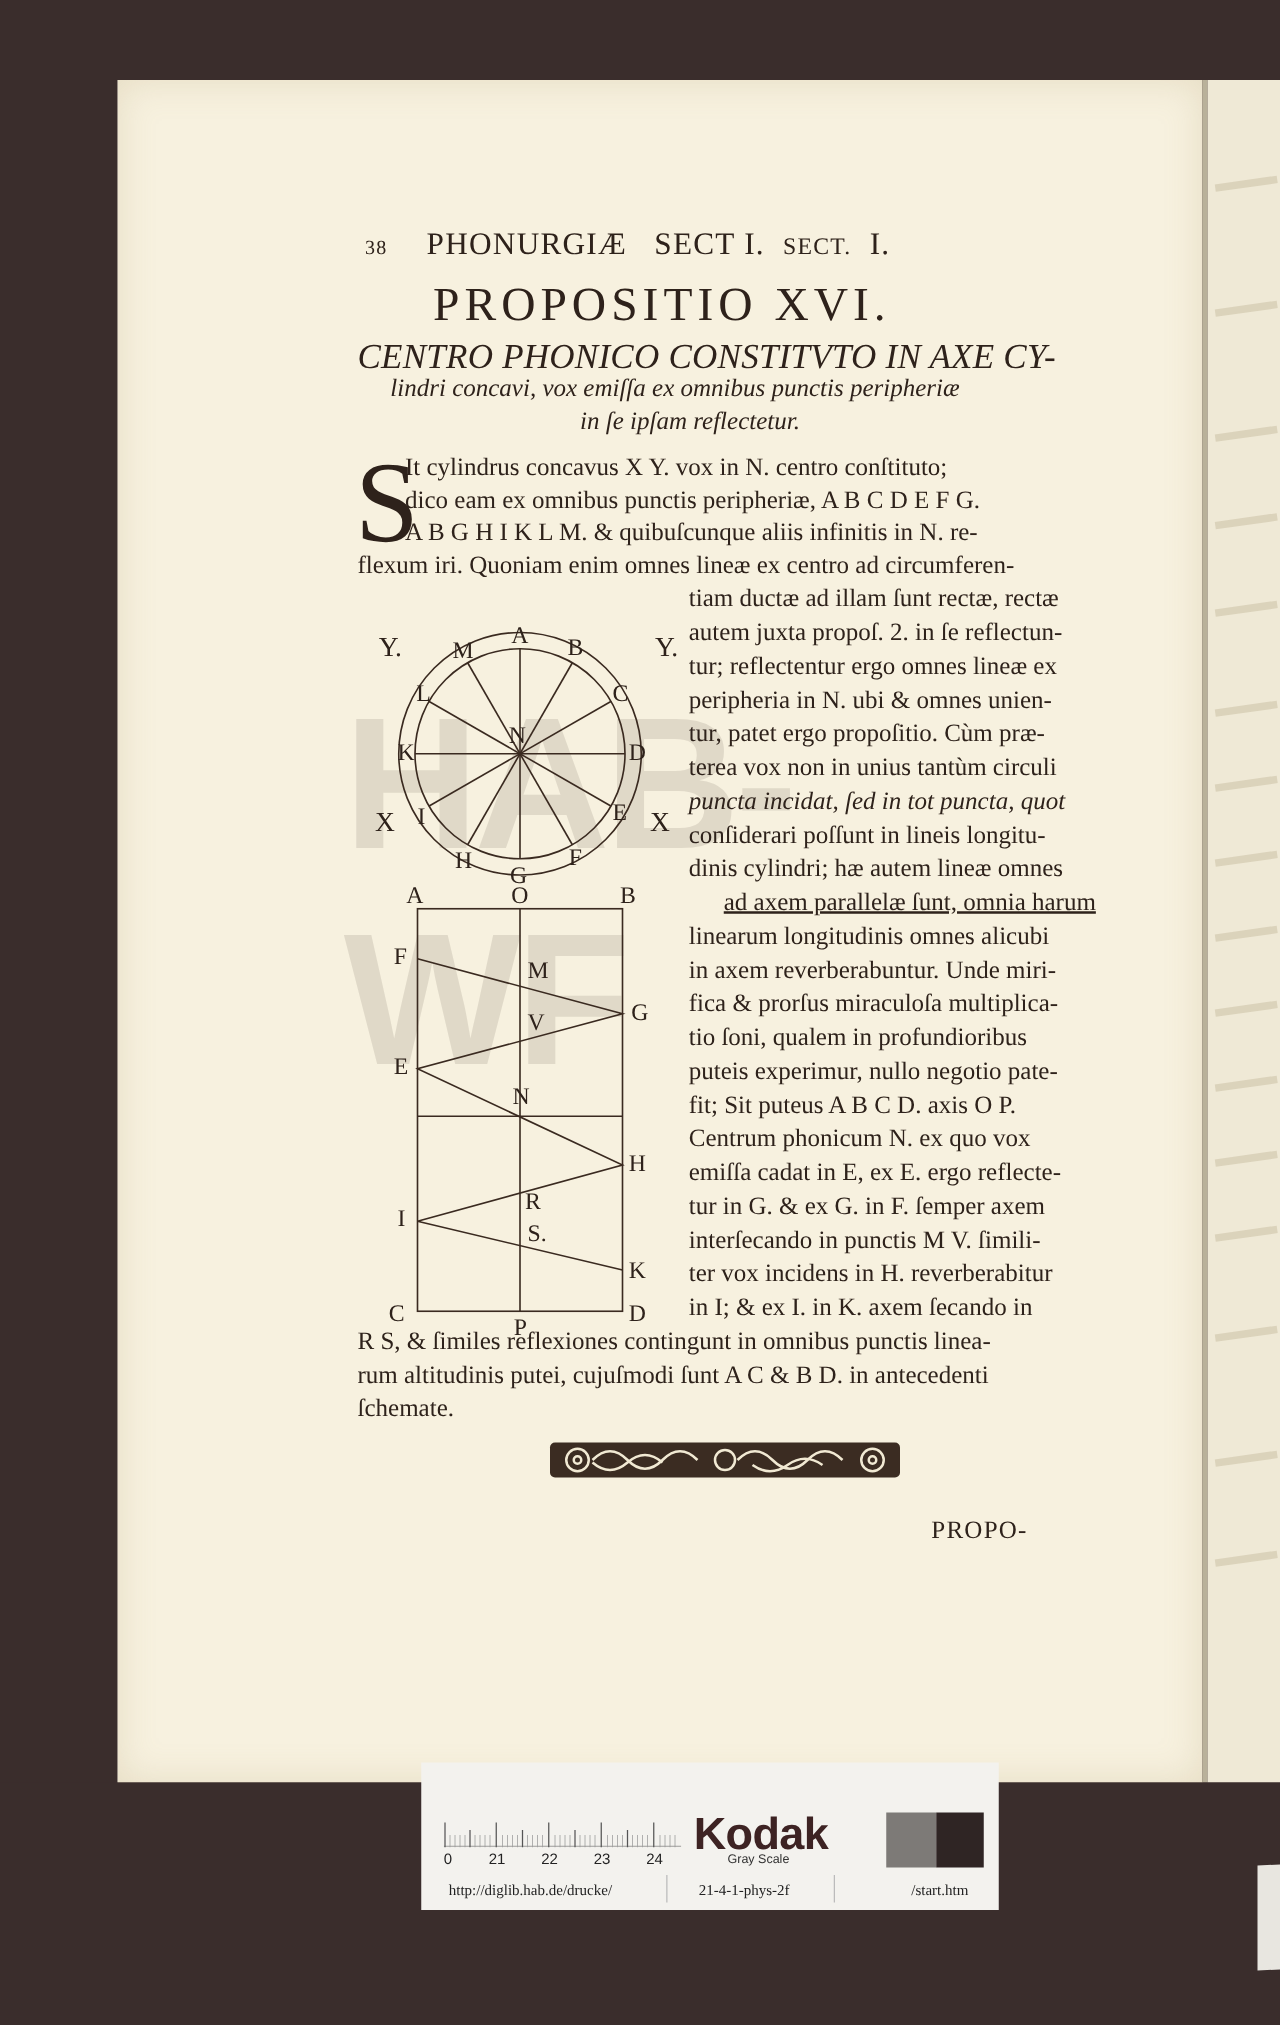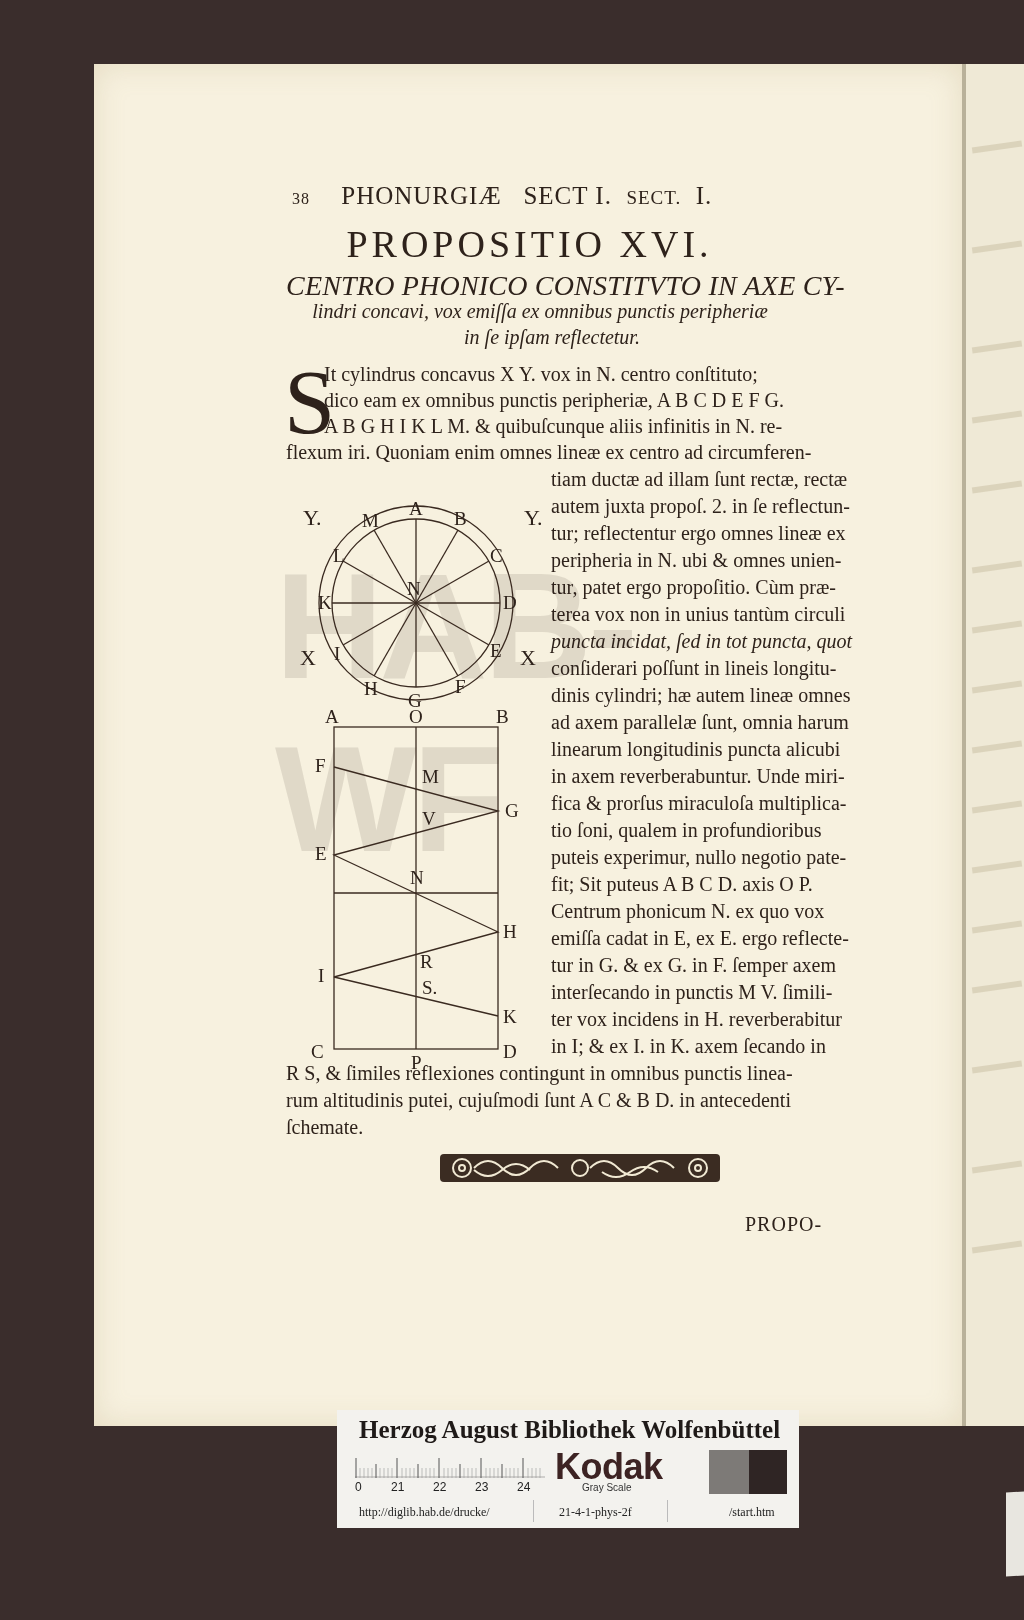--- a/index.html
+++ b/index.html
@@ -84,22 +84,22 @@
 <div class="body-line" style="left:286px;top:439px;">flexum iri. Quoniam enim omnes lineæ ex centro ad circumferen-</div>
 <div class="body-line" style="left:551px;top:466px;">tiam ductæ ad illam ſunt rectæ, rectæ</div>
 <div class="body-line" style="left:551px;top:493px;">autem juxta propoſ. 2. in ſe reflectun-</div>
 <div class="body-line" style="left:551px;top:520px;">tur; reflectentur ergo omnes lineæ ex</div>
 <div class="body-line" style="left:551px;top:547px;">peripheria in N. ubi &amp; omnes unien-</div>
 <div class="body-line" style="left:551px;top:574px;">tur, patet ergo propoſitio. Cùm præ-</div>
 <div class="body-line" style="left:551px;top:601px;">terea vox non in unius tantùm circuli</div>
 <div class="body-line" style="left:551px;top:628px;font-style:italic;">puncta incidat, ſed in tot puncta, quot</div>
 <div class="body-line" style="left:551px;top:655px;">conſiderari poſſunt in lineis longitu-</div>
 <div class="body-line" style="left:551px;top:682px;">dinis cylindri; hæ autem lineæ omnes</div>
-<div class="body-line" style="left:551px;top:709px;">ad axem parallelæ ſunt, omnia harum</div>
-<div class="body-line" style="left:551px;top:736px;">linearum longitudinis puncta alicubi</div>
+<div class="body-line" style="left:579px;top:709px;text-decoration:underline;">ad axem parallelæ ſunt, omnia harum</div>
+<div class="body-line" style="left:551px;top:736px;">linearum longitudinis omnes alicubi</div>
 <div class="body-line" style="left:551px;top:763px;">in axem reverberabuntur. Unde miri-</div>
 <div class="body-line" style="left:551px;top:790px;">fica &amp; prorſus miraculoſa multiplica-</div>
 <div class="body-line" style="left:551px;top:817px;">tio ſoni, qualem in profundioribus</div>
 <div class="body-line" style="left:551px;top:844px;">puteis experimur, nullo negotio pate-</div>
 <div class="body-line" style="left:551px;top:871px;">fit; Sit puteus A B C D. axis O P.</div>
 <div class="body-line" style="left:551px;top:898px;">Centrum phonicum N. ex quo vox</div>
 <div class="body-line" style="left:551px;top:925px;">emiſſa cadat in E, ex E. ergo reflecte-</div>
 <div class="body-line" style="left:551px;top:952px;">tur in G. &amp; ex G. in F. ſemper axem</div>
 <div class="body-line" style="left:551px;top:979px;">interſecando in punctis M V. ſimili-</div>
 <div class="body-line" style="left:551px;top:1006px;">ter vox incidens in H. reverberabitur</div>
@@ -174,21 +174,20 @@
     <path d="M152 20 q14 -14 28 0 t28 0 t28 0"></path>
     <path d="M164 24 q14 10 28 0 t28 0"></path>
     <circle cx="260" cy="20" r="9"></circle>
       <circle cx="260" cy="20" r="3"></circle>
   </g>
 </svg>
 
 <div class="catch">PROPO-</div>
 
 <div class="card">
-  <div class="card-title">Herzog August Bibliothek Wolfenbüttel</div>
   <svg class="ruler" viewBox="0 0 190 28">
     <line x1="0" y1="27" x2="190" y2="27" stroke="#666" stroke-width="0.5"></line>
     <g stroke="#555" stroke-width="1">
       <line x1="1" y1="8" x2="1" y2="28"></line>
         <line x1="42" y1="8" x2="42" y2="28"></line>
         <line x1="84" y1="8" x2="84" y2="28"></line>
         <line x1="126" y1="8" x2="126" y2="28"></line>
         <line x1="168" y1="8" x2="168" y2="28"></line>
       <line x1="21" y1="14" x2="21" y2="28"></line>
         <line x1="63" y1="14" x2="63" y2="28"></line>

